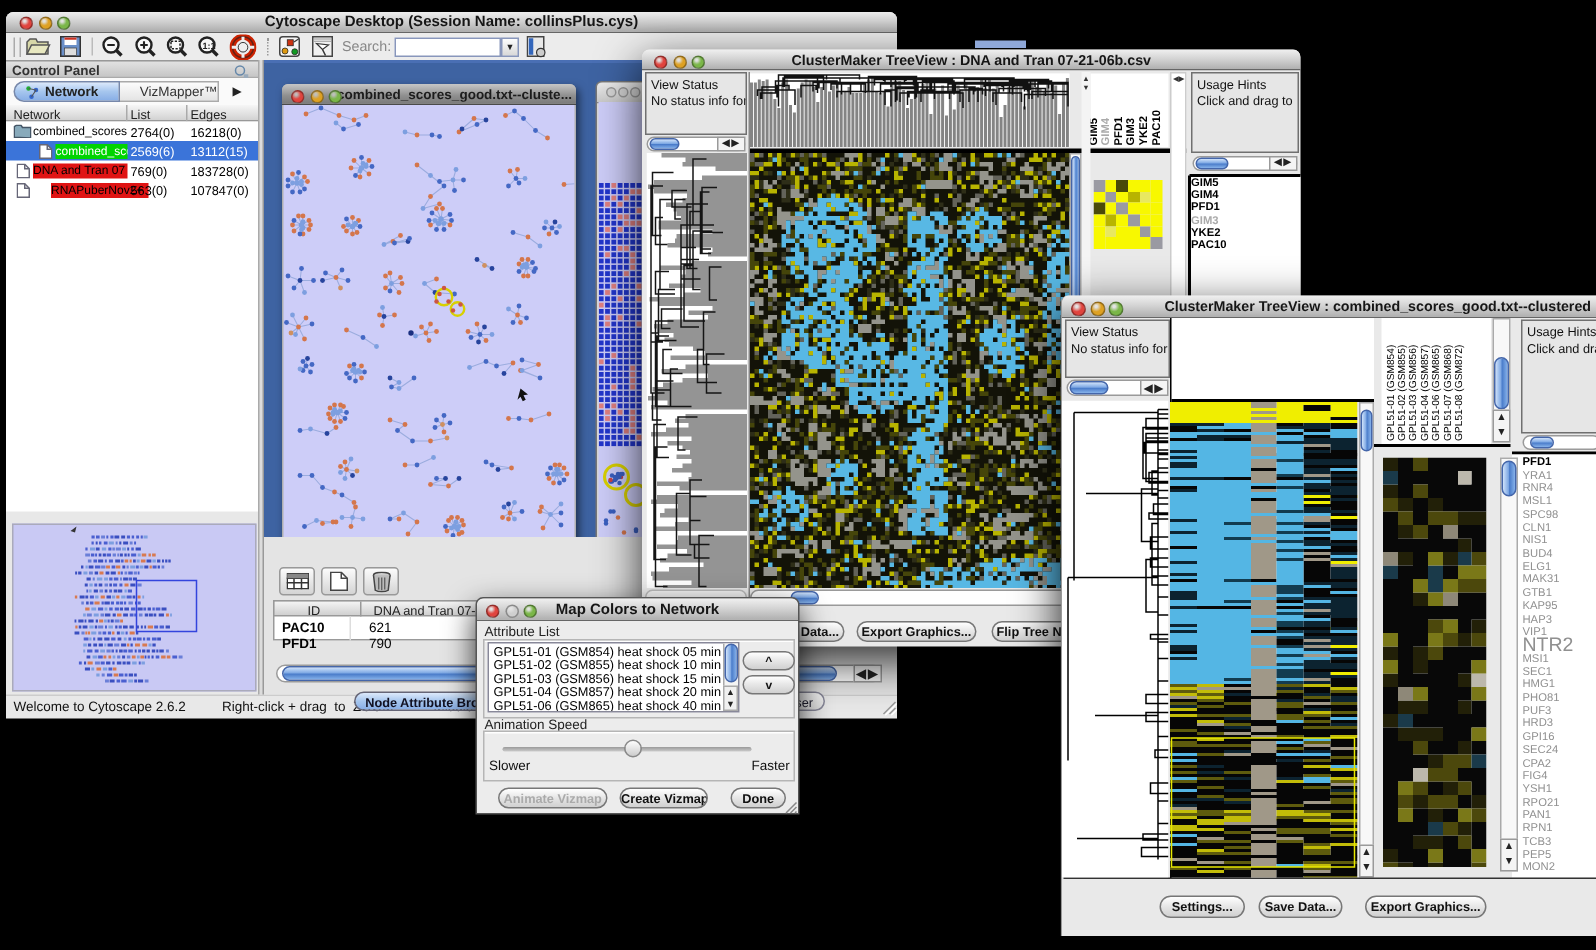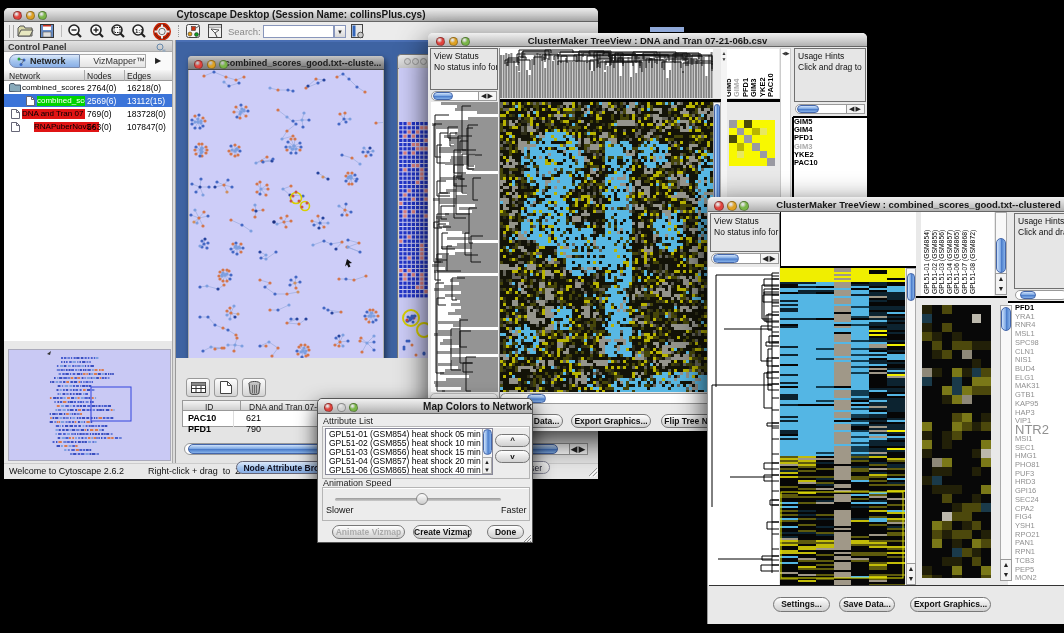--- a/index.html
+++ b/index.html
@@ -84,21 +84,21 @@
           <circle cx="4" cy="7.5" r="1.5" fill="#3366cc"></circle>
           <path d="M2 2L7 3L4 7.5" stroke="#555" stroke-width="0.7" fill="none"></path>
         </svg>
         <div class="abs" style="left:20px;top:1.5px;font-size:9px;font-weight:bold;color:#222">Network</div>
       </div>
       <div class="abs" style="left:76px;top:1.5px;width:66px;height:14px;border:1px solid #aaa;border-left:none;background:linear-gradient(#fcfcfc,#e4e4e4);box-sizing:border-box;text-align:right;font-size:9px;color:#333;line-height:13px">VizMapper™</div>
       <div class="abs" style="left:147px;top:2px;width:14px;height:13px;font-size:8px;color:#222;text-align:center;line-height:13px">▶</div>
     </div>
     <div class="abs" style="left:0;top:62px;width:168px;height:11px;background:linear-gradient(#f6f6f6,#d2d2d2);border-bottom:1px solid #999;box-sizing:border-box;font-size:8.5px;color:#222">
       <div class="abs" style="left:5px;top:1px">Network</div>
-      <div class="abs" style="left:83px;top:1px">Nodes</div>
+      <div class="abs" style="left:83px;top:1px">List</div>
       <div class="abs" style="left:123px;top:1px">Edges</div>
       <div class="abs" style="left:80px;top:0;width:1px;height:11px;background:#aaa"></div>
       <div class="abs" style="left:120px;top:0;width:1px;height:11px;background:#aaa"></div>
     </div>
     <div class="abs" style="left:0;top:73px;width:168px;height:260px;background:#fff"></div>
     <svg class="abs" style="left:5px;top:75px" width="12" height="9">
       <path d="M0.5 8.5V1.5l1.5-1h3l1 1.5h5.5v7z" fill="#8ab" stroke="#456"></path>
     </svg>
     <div class="abs" style="left:18px;top:74.5px;width:63px;height:10.5px;background:#ffffff;font-size:8px;color:#000;white-space:nowrap;overflow:hidden">combined_scores</div>
     <div class="abs" style="left:83px;top:75px;font-size:8.5px;color:#000">2764(0)</div>
@@ -1531,21 +1531,21 @@
     <path fill="#222008" d="M0 0h10v9h-10zM0 18h10v9h-10zM10 27h10v9h-10zM30 27h10v9h-10zM50 36h9v9h-9zM59 36h10v9h-10zM10 45h10v9h-10zM50 54h9v9h-9zM10 63h10v9h-10zM40 63h10v9h-10zM20 90h10v9h-10zM59 108h10v9h-10zM50 117h9v9h-9zM0 126h10v9h-10zM20 126h10v9h-10zM20 135h10v9h-10zM0 144h10v9h-10zM50 144h9v9h-9zM10 162h10v9h-10zM20 162h10v9h-10zM50 162h9v9h-9zM0 171h10v9h-10zM10 180h10v9h-10zM20 180h10v9h-10zM30 180h10v9h-10zM50 189h9v9h-9zM30 198h10v9h-10zM40 216h10v9h-10zM20 225h10v9h-10zM59 225h10v9h-10zM30 234h10v9h-10zM50 243h9v9h-9zM20 252h10v9h-10zM30 252h10v9h-10zM0 261h10v9h-10zM10 270h10v9h-10zM30 270h10v9h-10z"></path>
     <path fill="#080808" d="M10 0h10v9h-10zM30 0h10v9h-10zM40 0h10v9h-10zM50 0h9v9h-9zM59 0h10v9h-10zM10 9h10v9h-10zM20 9h10v9h-10zM30 9h10v9h-10zM40 9h10v9h-10zM59 9h10v9h-10zM10 18h10v9h-10zM30 18h10v9h-10zM40 18h10v9h-10zM50 18h9v9h-9zM59 18h10v9h-10zM20 27h10v9h-10zM40 27h10v9h-10zM50 27h9v9h-9zM59 27h10v9h-10zM0 36h10v9h-10zM20 36h10v9h-10zM0 45h10v9h-10zM30 45h10v9h-10zM50 45h9v9h-9zM59 45h10v9h-10zM0 54h10v9h-10zM10 54h10v9h-10zM20 54h10v9h-10zM30 54h10v9h-10zM40 54h10v9h-10zM59 54h10v9h-10zM20 63h10v9h-10zM10 72h10v9h-10zM20 72h10v9h-10zM40 72h10v9h-10zM0 81h10v9h-10zM10 81h10v9h-10zM0 90h10v9h-10zM10 90h10v9h-10zM50 90h9v9h-9zM59 90h10v9h-10zM0 99h10v9h-10zM10 99h10v9h-10zM20 99h10v9h-10zM30 99h10v9h-10zM40 99h10v9h-10zM50 99h9v9h-9zM59 99h10v9h-10zM0 108h10v9h-10zM10 108h10v9h-10zM20 108h10v9h-10zM50 108h9v9h-9zM10 117h10v9h-10zM20 117h10v9h-10zM10 126h10v9h-10zM40 126h10v9h-10zM50 126h9v9h-9zM59 126h10v9h-10zM10 135h10v9h-10zM30 135h10v9h-10zM40 135h10v9h-10zM50 135h9v9h-9zM10 144h10v9h-10zM20 144h10v9h-10zM30 144h10v9h-10zM40 144h10v9h-10zM0 153h10v9h-10zM30 153h10v9h-10zM40 153h10v9h-10zM50 153h9v9h-9zM0 162h10v9h-10zM30 162h10v9h-10zM40 162h10v9h-10zM59 162h10v9h-10zM20 171h10v9h-10zM30 171h10v9h-10zM40 171h10v9h-10zM50 171h9v9h-9zM59 171h10v9h-10zM0 180h10v9h-10zM40 180h10v9h-10zM50 180h9v9h-9zM0 189h10v9h-10zM10 189h10v9h-10zM30 189h10v9h-10zM40 189h10v9h-10zM59 189h10v9h-10zM0 198h10v9h-10zM10 198h10v9h-10zM20 198h10v9h-10zM0 207h10v9h-10zM10 207h10v9h-10zM50 207h9v9h-9zM59 207h10v9h-10zM0 216h10v9h-10zM30 216h10v9h-10zM59 216h10v9h-10zM0 225h10v9h-10zM50 225h9v9h-9zM0 234h10v9h-10zM20 234h10v9h-10zM40 234h10v9h-10zM0 243h10v9h-10zM10 243h10v9h-10zM20 243h10v9h-10zM59 243h10v9h-10zM0 252h10v9h-10zM10 252h10v9h-10zM40 252h10v9h-10zM59 252h10v9h-10zM10 261h10v9h-10zM20 261h10v9h-10zM40 261h10v9h-10zM50 261h9v9h-9zM20 270h10v9h-10zM40 270h10v9h-10zM50 270h9v9h-9z"></path>
     <path fill="#4c480c" d="M20 0h10v9h-10zM20 18h10v9h-10zM0 27h10v9h-10zM10 36h10v9h-10zM30 36h10v9h-10zM40 36h10v9h-10zM20 45h10v9h-10zM59 63h10v9h-10zM50 81h9v9h-9zM59 81h10v9h-10zM30 108h10v9h-10zM40 117h10v9h-10zM59 117h10v9h-10zM30 126h10v9h-10zM20 189h10v9h-10zM40 198h10v9h-10zM50 198h9v9h-9zM30 207h10v9h-10zM40 207h10v9h-10zM20 216h10v9h-10zM50 216h9v9h-9zM10 225h10v9h-10zM30 225h10v9h-10zM40 225h10v9h-10zM59 234h10v9h-10zM40 243h10v9h-10zM50 252h9v9h-9zM0 270h10v9h-10zM59 270h10v9h-10z"></path>
     <path fill="#1a3a4a" d="M0 9h10v9h-10zM50 63h9v9h-9zM0 72h10v9h-10zM30 72h10v9h-10zM30 81h10v9h-10zM10 171h10v9h-10zM59 198h10v9h-10zM30 243h10v9h-10z"></path>
     <path fill="#bcb8ac" d="M50 9h9v9h-9zM59 144h10v9h-10zM20 207h10v9h-10z"></path>
     <path fill="#8e8878" d="M40 45h10v9h-10zM0 63h10v9h-10zM40 90h10v9h-10zM10 153h10v9h-10z"></path>
     <path fill="#7a7818" d="M30 63h10v9h-10zM50 72h9v9h-9zM59 72h10v9h-10zM20 81h10v9h-10zM40 81h10v9h-10zM30 90h10v9h-10zM40 108h10v9h-10zM0 117h10v9h-10zM30 117h10v9h-10zM0 135h10v9h-10zM59 135h10v9h-10zM20 153h10v9h-10zM59 153h10v9h-10zM59 180h10v9h-10zM10 216h10v9h-10zM10 234h10v9h-10zM50 234h9v9h-9zM30 261h10v9h-10zM59 261h10v9h-10z"></path>
   </svg>
 <div class="abs" style="left:317px;top:398px;width:216px;height:145px;background:#ececec;border-radius:5px 5px 0 0;box-shadow:0 8px 20px #000c;border:1px solid #555;box-sizing:border-box">
     <div class="abs" style="left:0;top:0;width:214px;height:15px;background:linear-gradient(#f0f0f0,#d2d2d2 50%,#b0b0b0);border-bottom:1px solid #666;border-radius:5px 5px 0 0;box-sizing:border-box">
-      <div class="abs" style="left:0;right:0;top:2px;text-align:right;font-size:10px;font-weight:bold;color:#161616;white-space:nowrap">Map Colors to Network</div>
+      <div class="abs" style="left:0;right:0;top:2px;text-align:center;font-size:10px;font-weight:bold;color:#161616;white-space:nowrap">Map Colors to Network</div>
     </div>
     <div style="position:absolute;left:6.0px;top:4px;width:7px;height:7px;border-radius:50%;background:radial-gradient(circle at 35% 30%, #fff6 10%, #e0443e 45%, #e0443e);border:0.5px solid #00000055"></div>
     <div style="position:absolute;left:18.6px;top:4px;width:7px;height:7px;border-radius:50%;background:radial-gradient(circle at 35% 30%, #fff6 10%, #cfcfcf 45%, #cfcfcf);border:0.5px solid #00000055"></div>
     <div style="position:absolute;left:31.2px;top:4px;width:7px;height:7px;border-radius:50%;background:radial-gradient(circle at 35% 30%, #fff6 10%, #7ab648 45%, #7ab648);border:0.5px solid #00000055"></div>
     <div class="abs" style="left:5px;top:17px;font-size:9px;color:#222">Attribute List</div>
     <div class="abs" style="left:4px;top:27px;width:206px;height:51px;border:1px solid #b5b5b5;box-shadow:inset 0 1px 0 #fff"></div>
     <div class="abs" style="left:7px;top:29px;width:168px;height:47px;background:#fff;border:1px solid #889;box-sizing:border-box;overflow:hidden;font-size:8.5px;color:#000;line-height:8.9px;padding:1px 0 0 3px;white-space:nowrap">GPL51-01 (GSM854) heat shock 05 min<br>GPL51-02 (GSM855) heat shock 10 min<br>GPL51-03 (GSM856) heat shock 15 min<br>GPL51-04 (GSM857) heat shock 20 min<br>GPL51-06 (GSM865) heat shock 40 min<br>GPL51-07 (GSM868) heat shock 60 min<br>GPL51-08 (GSM872) heat shock 80 min</div>
     <div class="abs" style="left:164px;top:30px;width:10px;height:45px;background:#f4f4f4;border-left:1px solid #aaa;box-sizing:border-box"></div>
     <div class="abs" style="left:165px;top:30px;width:9px;height:26px;border-radius:4.5px;background:linear-gradient(90deg,#cfe2fa,#7fa9e4 45%,#4a7cca 55%,#86b2ea);border:0.5px solid #4466aa;box-sizing:border-box"></div>
     <div class="abs" style="left:164px;top:58px;width:10px;height:17px;background:#f0f0f0;border:1px solid #aaa;box-sizing:border-box;font-size:6px;text-align:center;line-height:8px;color:#222">▲<br>▼</div>

